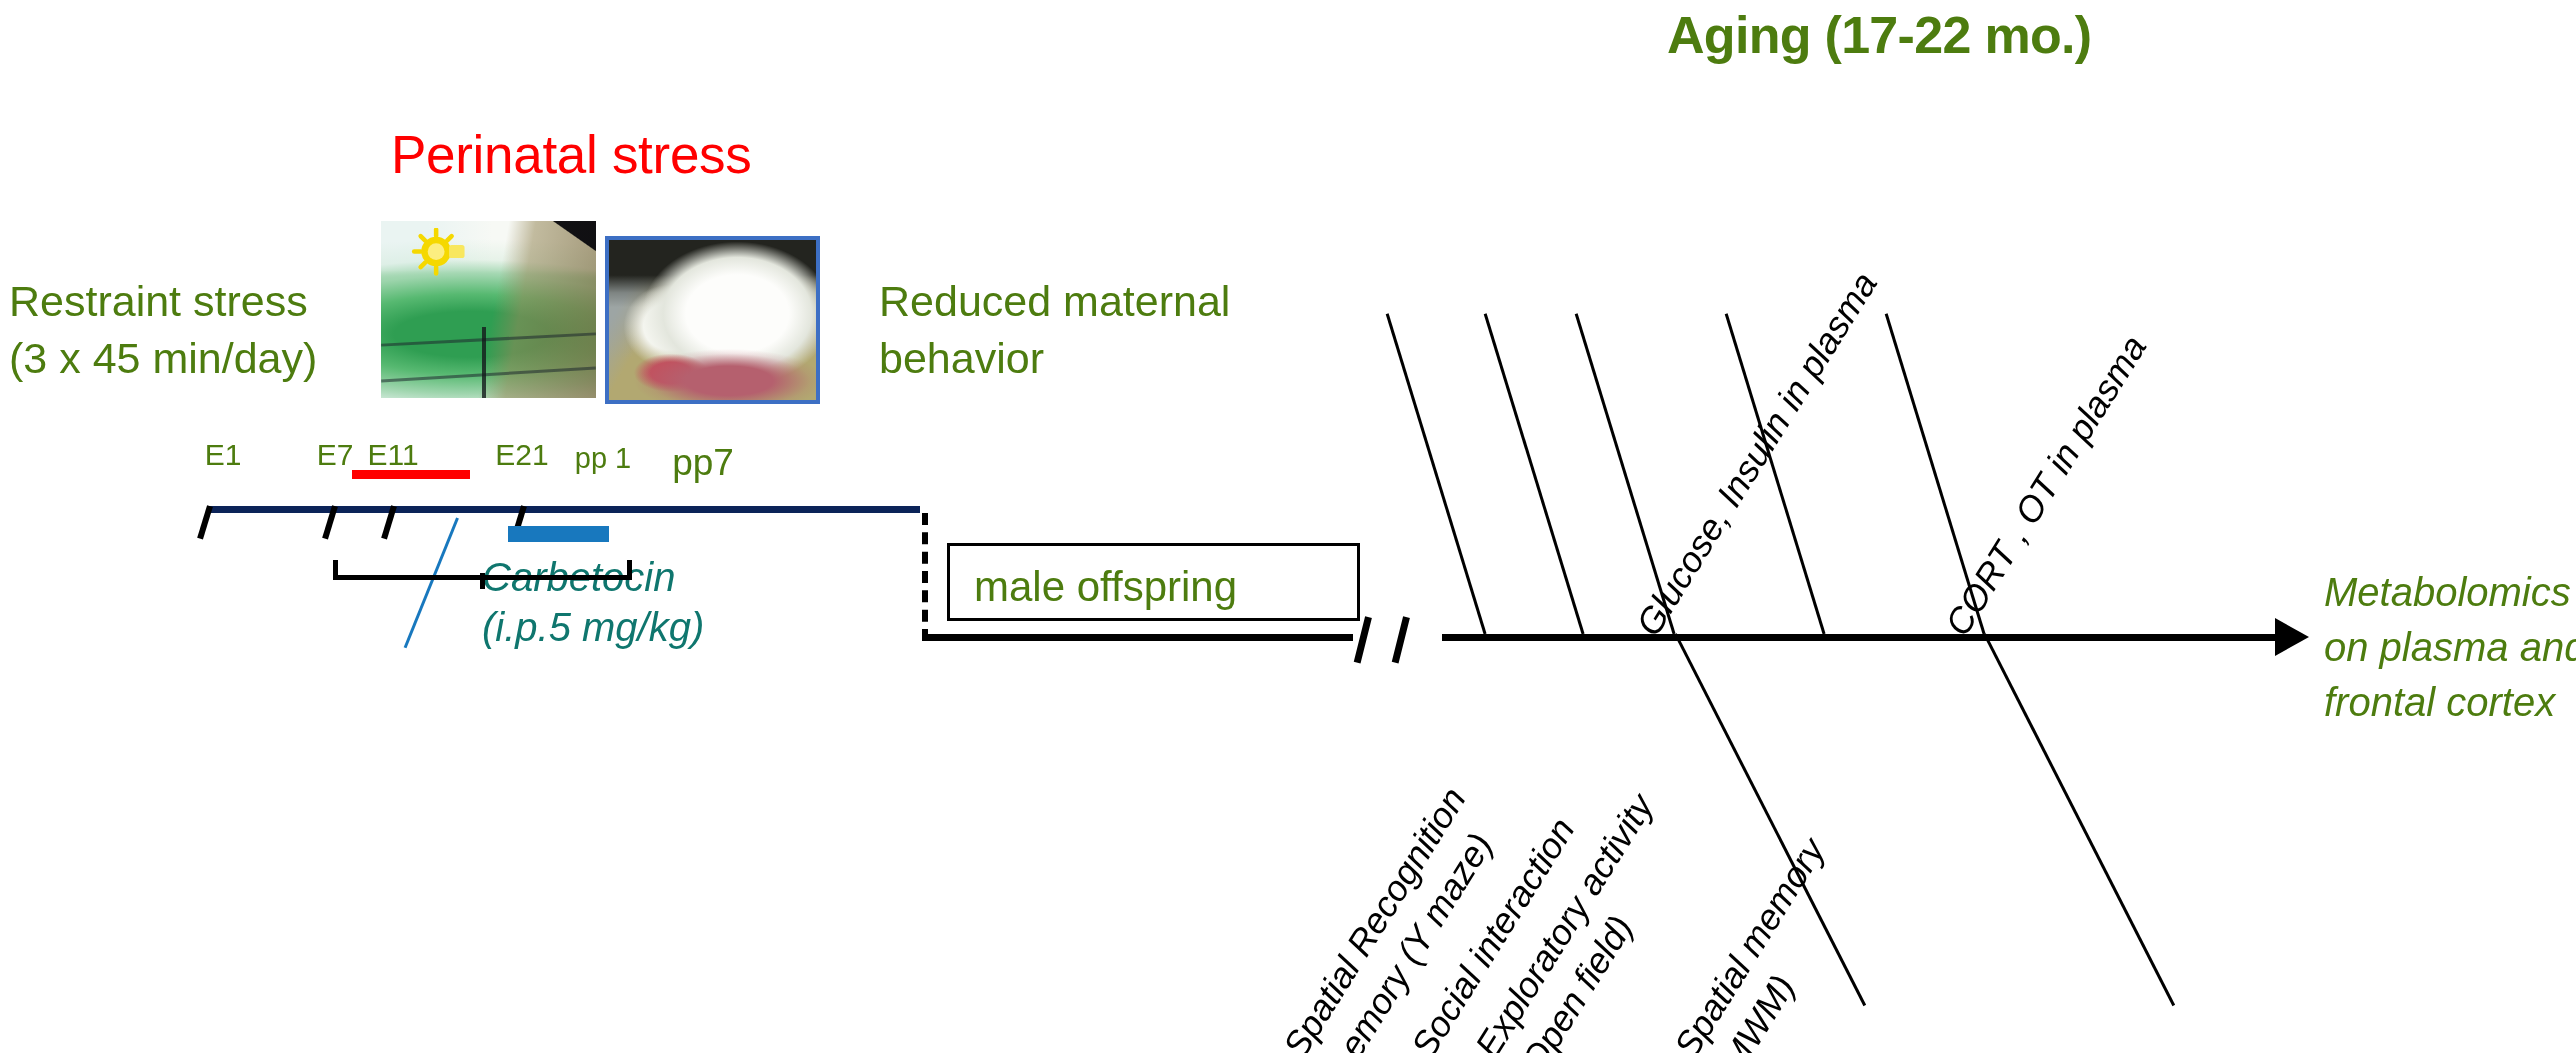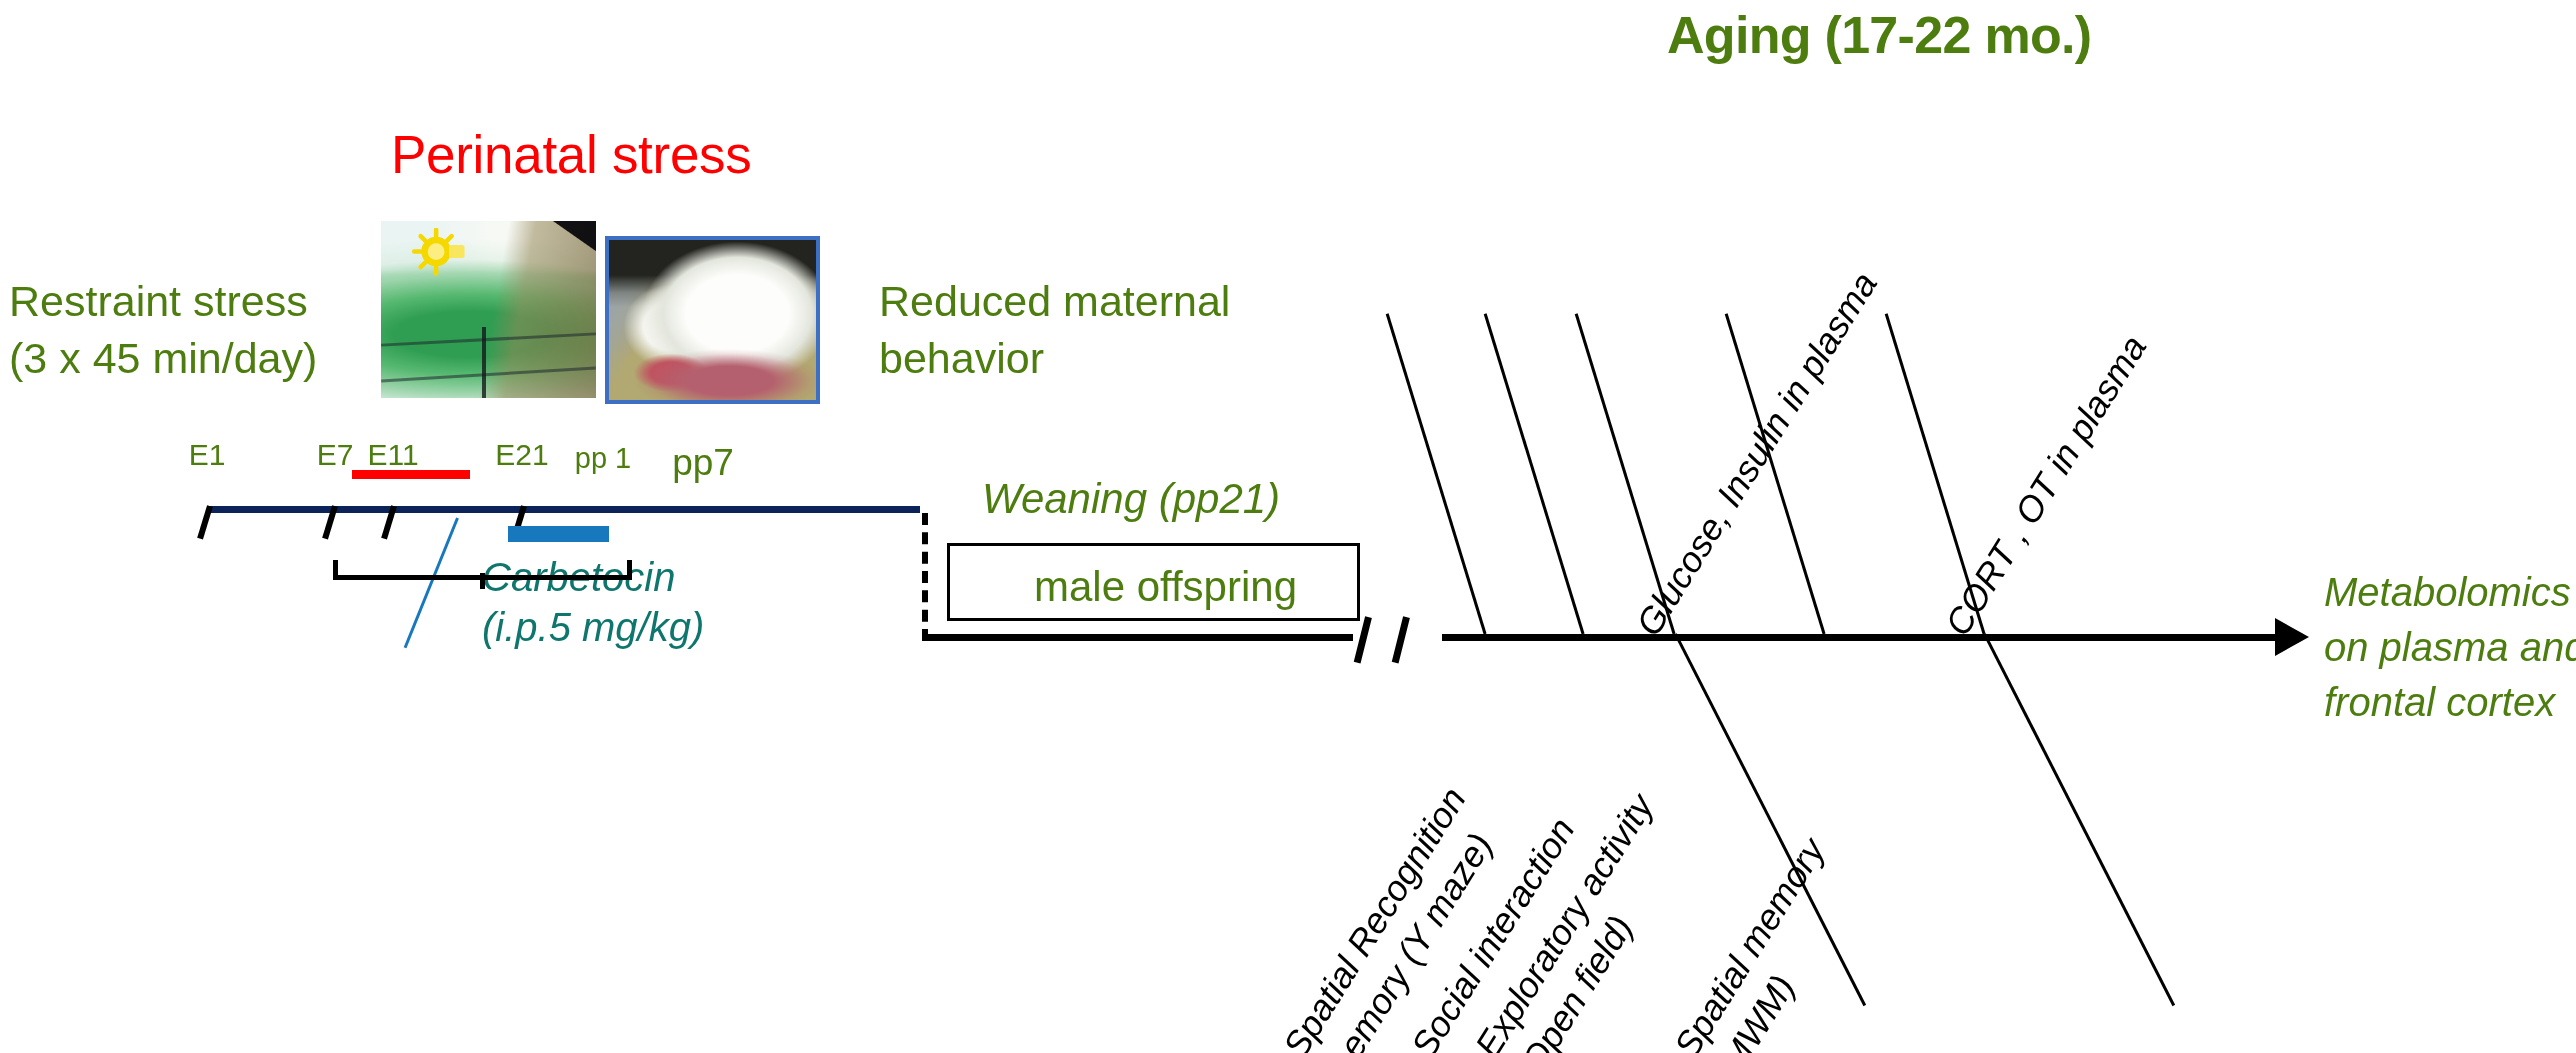--- a/index.html
+++ b/index.html
@@ -168,21 +168,21 @@
     border-left:6.5px dashed #000;
   }
   #offspring-box{
     left:947px; top:543px;
     width:413px; height:78px;
     border:3.9px solid #000;
     box-sizing:border-box;
   }
   #offspring-label{
     position:absolute;left:0;right:0;top:15.6px;
-    font-size:42px; text-align:center;margin-left:24px;
+    font-size:42px; text-align:left;margin-left:24px;
   }
   #bottom-rail{
     left:922px; top:634px; width:431px; height:7.2px;
     background:#000;
   }
 
   
   .brk{
     position:absolute;top:617px;
     width:6.5px;height:47px;background:#000;
@@ -264,39 +264,38 @@
 
   <div class="abs photo" id="photo-dam"></div>
 
   <div class="abs" id="navy-line"></div>
 
   <div class="tick" style="left:207px;top:506px;"></div>
   <div class="tick" style="left:332px;top:506px;"></div>
   <div class="tick" style="left:391px;top:506px;"></div>
   <div class="tick" style="left:521px;top:506px;"></div>
 
-  <div class="tick-lbl txt" style="left:155px;top:437px;">E1</div>
+  <div class="tick-lbl txt" style="left:171px;top:437px;">E1</div>
   <div class="tick-lbl txt" style="left:283px;top:437px;">E7</div>
   <div class="tick-lbl txt" style="left:341px;top:437px;">E11</div>
   <div class="tick-lbl txt" style="left:470px;top:437px;">E21</div>
   <div class="tick-lbl txt" style="left:551px;top:441px;font-size:29px;text-align:center;">pp 1</div>
   <div class="tick-lbl txt" style="left:651px;top:441px;font-size:37px;">pp7</div>
 
   <div class="abs" id="red-bar"></div>
 
   <div class="abs" id="blue-bar"></div>
   <div class="abs" id="carb-pointer"></div>
   <div class="abs txt ital" id="carb-label">Carbetocin
 (i.p.5 mg/kg)</div>
 
   <div class="abs" id="gest-bracket">
     <div class="nub"></div>
   </div>
 
-  <div class="abs txt ital" id="weaning-label">Weaning (pp21)</div>
 
   <div class="abs" id="dash-connector"></div>
 
   <div class="abs" id="offspring-box">
     <div class="txt" id="offspring-label">male offspring</div>
   </div>
 
   <div class="abs" id="bottom-rail"></div>
 
   <div class="brk" id="brk1"></div>

